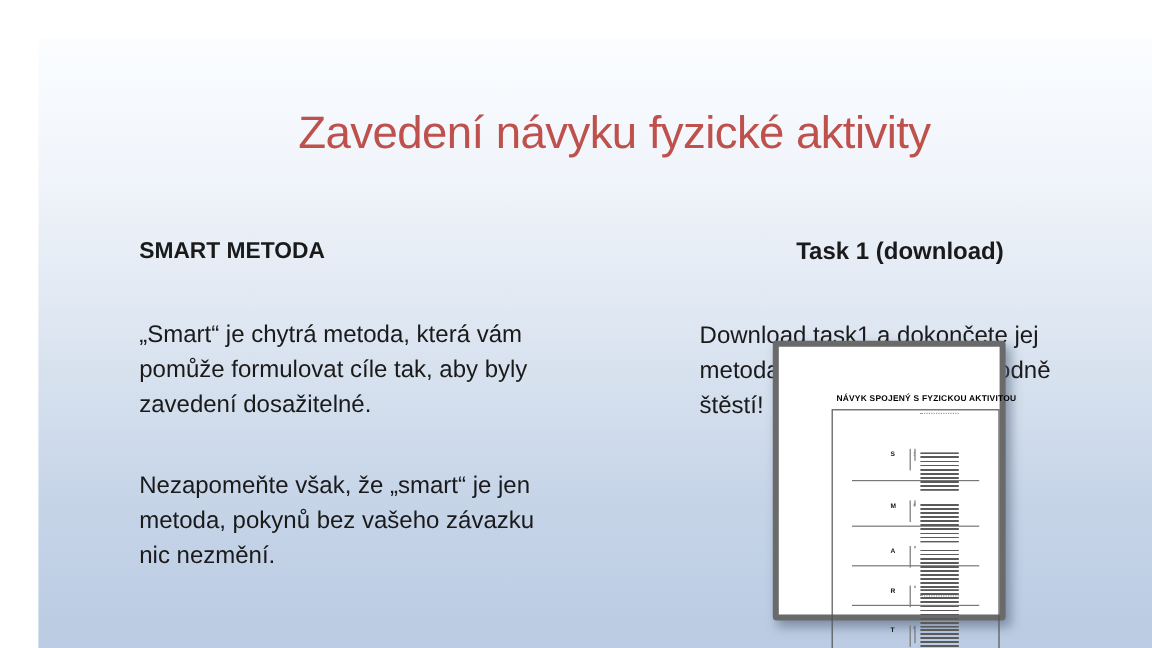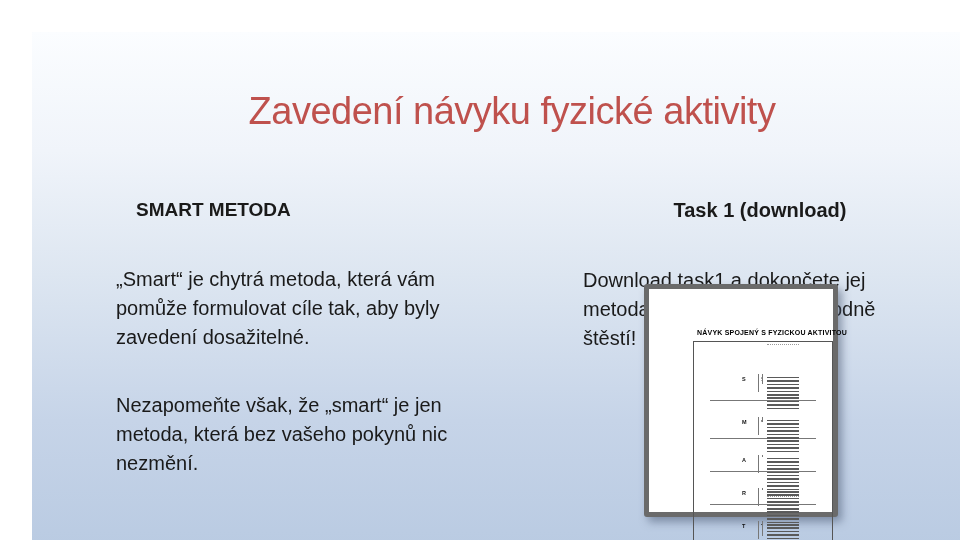--- a/index.html
+++ b/index.html
@@ -43,21 +43,20 @@
     left: 519px;
     top: 135px;
     width: 398px;
     color: #1a1a1a;
   }
 
   .heading {
     font-size: 19px;
     font-weight: bold;
     margin-bottom: 12px;
-    margin-left: 20px;
   }
   .col-right .heading { text-align: center; font-size: 20px; }
 
   .para {
     font-size: 20px;
     line-height: 1.45;
     margin-bottom: 7px;
   }
 
   
@@ -141,21 +140,21 @@
 </head>
 <body>
 
 <div class="slide">
 
   <div class="slide-title">Zavedení návyku fyzické aktivity</div>
 
   <div class="col-left">
     <div class="heading">SMART METODA</div>
     <div class="para">„Smart“ je chytrá metoda, která vám pomůže formulovat cíle tak, aby byly zavedení dosažitelné.</div>
-    <div class="para">Nezapomeňte však, že „smart“ je jen metoda, která bez vašeho pokynů nic nezmění.</div>
+    <div class="para">Nezapomeňte však, že „smart“ je jen metoda, pokynů bez vašeho závazku nic nezmění.</div>
   </div>
 
   <div class="col-right">
     <div class="heading">Task 1 (download)</div>
     <div class="para">Download task1 a dokončete jej metoda pokynů v tabulce. Hodně štěstí!</div>
   </div>
 
   <div class="doc-thumb">
     <div class="doc-page">
       <div class="doc-title">NÁVYK SPOJENÝ S FYZICKOU AKTIVITOU</div>

